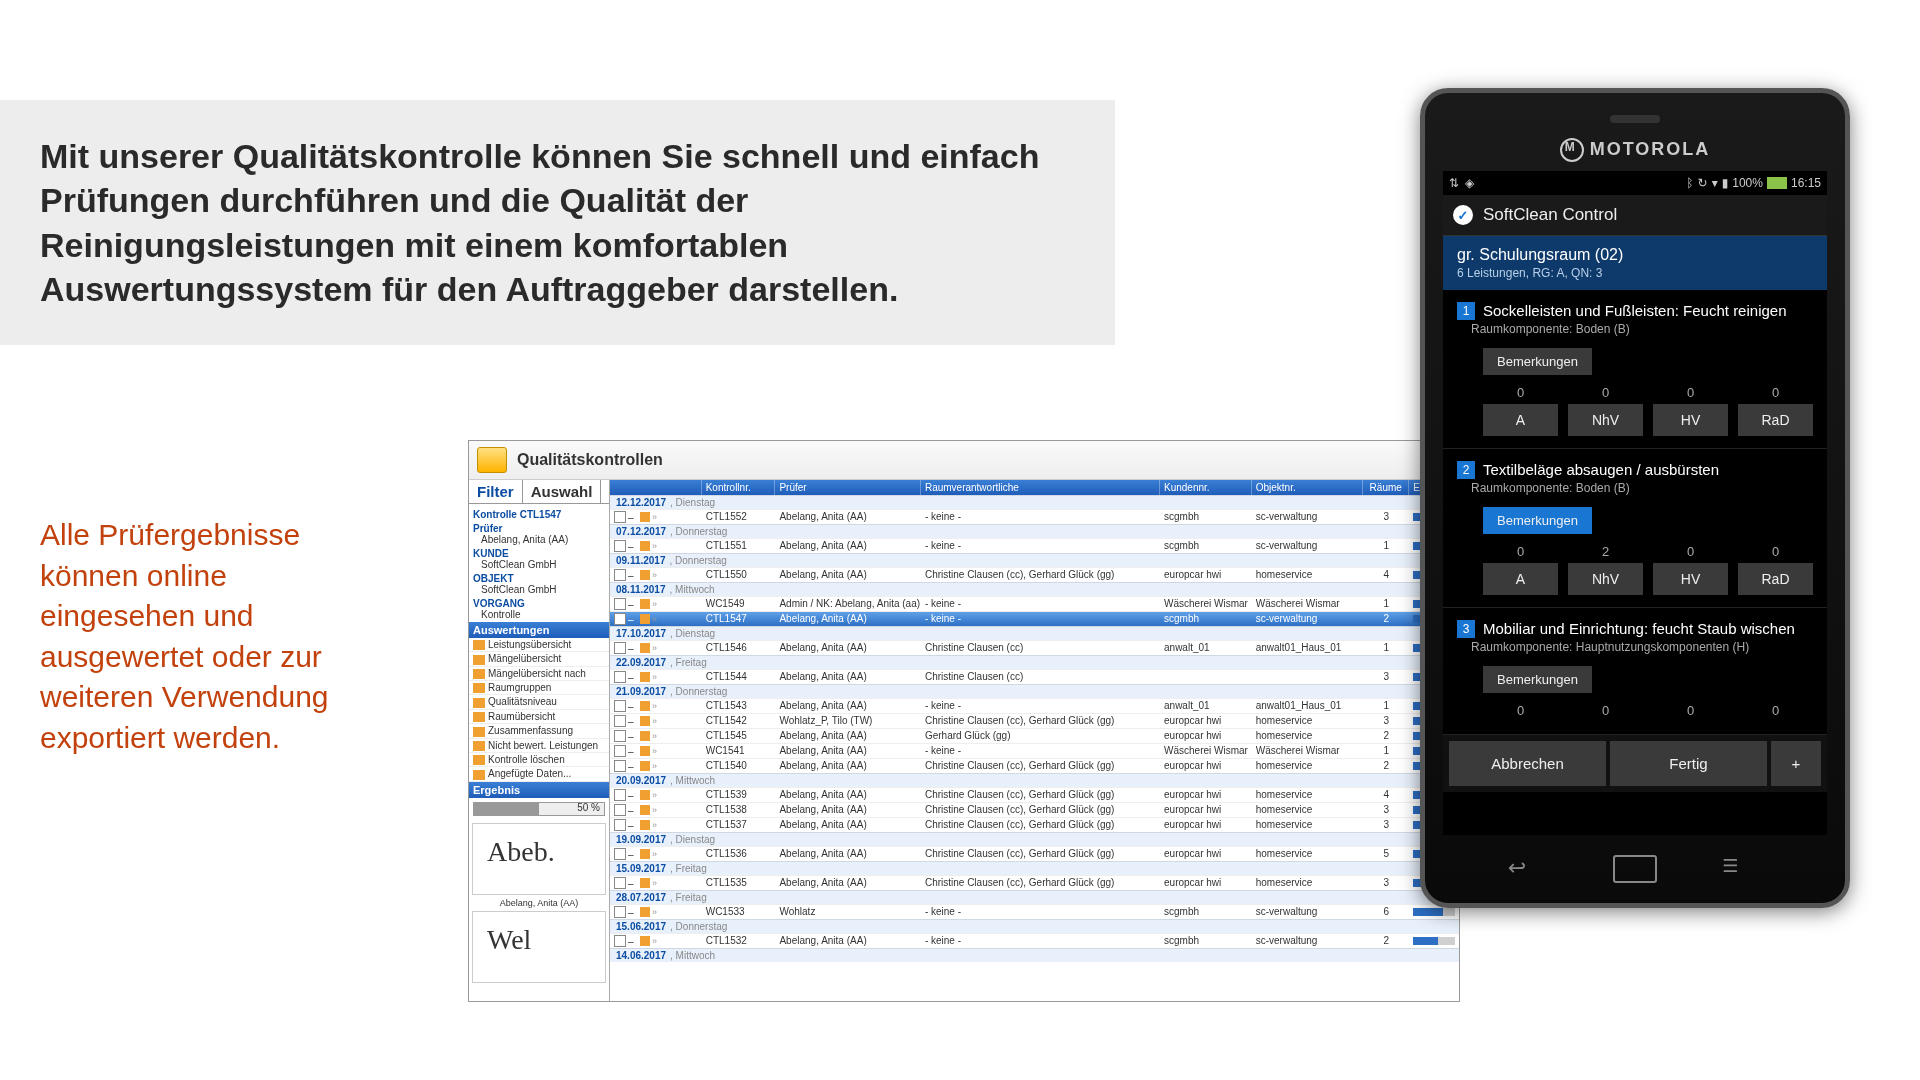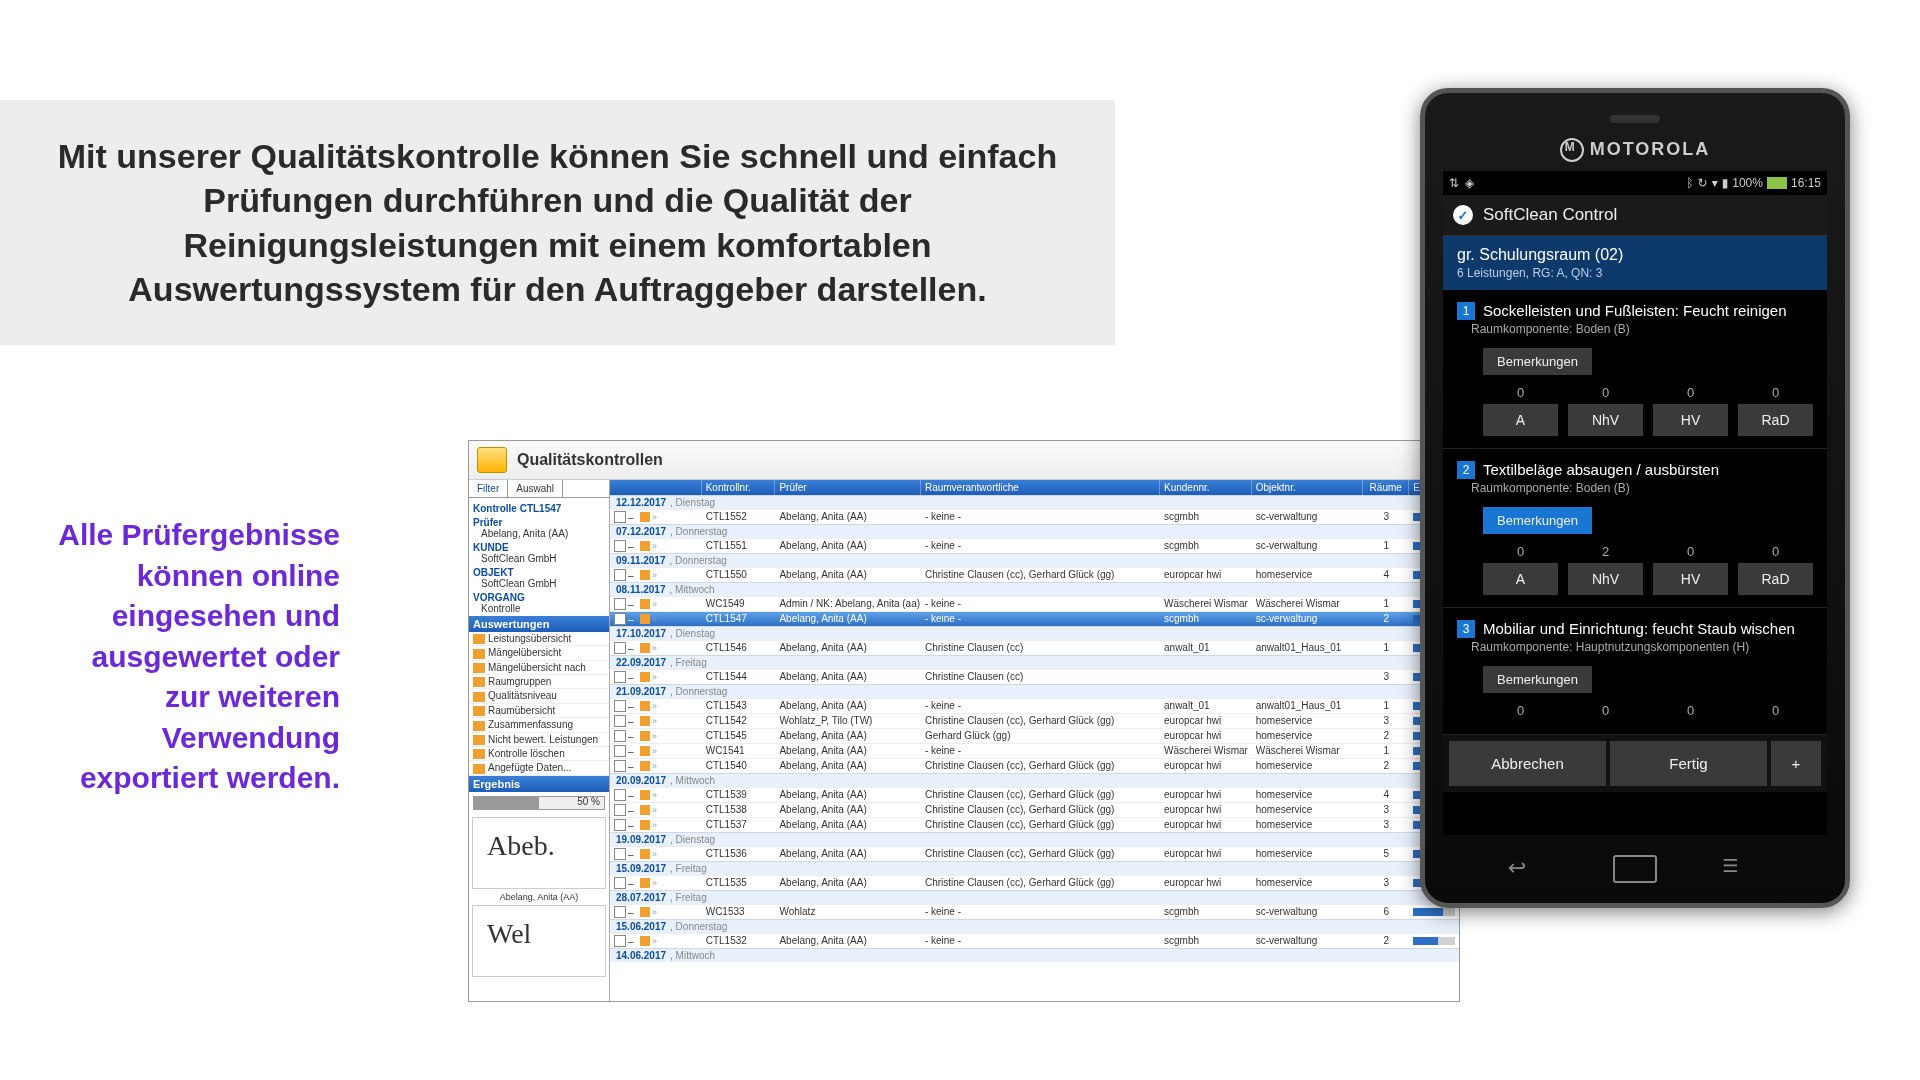--- a/index.html
+++ b/index.html
@@ -1,27 +1,27 @@
 <!DOCTYPE html>
 <html><head>
 <meta charset="utf-8">
 <style>
 html,body{margin:0;padding:0;width:1920px;height:1080px;background:#fff;font-family:Arial,sans-serif;overflow:hidden}
 .page{position:relative;width:1920px;height:1080px}
 .hero-block{position:absolute;left:0;top:100px;width:1115px;height:245px;background:#ededed;padding:15px 40px 15px 40px;box-sizing:border-box;display:flex;align-items:center}
-.hero-text{font-size:34px;font-weight:600;color:#2a2a2a;text-align:center;line-height:1.3;width:100%}
-.side-text{position:absolute;left:40px;top:515px;width:300px;font-size:30px;font-weight:700;color:#6d28d9;text-align:right;line-height:1.35}
+.hero-text{font-size:34px;font-weight:600;color:#2a2a2a;text-align:left;line-height:1.3;width:100%}
+.side-text{position:absolute;left:40px;top:515px;width:300px;font-size:30px;font-weight:400;color:#c2410c;line-height:1.35}
 .app-window{position:absolute;left:468px;top:440px;width:990px;height:560px;border:1px solid #999;background:#fff;font-size:11px;color:#333;overflow:hidden}
 .app-header{display:flex;align-items:center;padding:6px 8px;border-bottom:1px solid #ccc;background:linear-gradient(#fafafa,#eee)}
 .folder-icon{width:28px;height:24px;background:linear-gradient(#ffe082,#ffb300);border-radius:3px;margin-right:10px;border:1px solid #c29100}
 .app-title{font-size:16px;font-weight:bold}
 .app-body{display:flex;height:calc(100% - 38px)}
 .sidebar{width:140px;border-right:1px solid #aaa;display:flex;flex-direction:column}
 .tabs{display:flex;border-bottom:1px solid #999}
-.tab{padding:3px 8px;font-size:10px;border-right:1px solid #999;background:#fff;font-weight:normal;cursor:pointer}
+.tab{padding:3px 8px;font-size:15px;border-right:1px solid #999;background:#fff;font-weight:bold;cursor:pointer}
 .tab.active{color:#0b4da2}
 .sb-section{padding:2px 4px;font-size:10px}
 .sb-hdr{color:#0b4da2;font-weight:bold;margin-top:3px}
 .sb-val{color:#333;margin-left:8px}
 .ausw-hdr{background:linear-gradient(#3a7fd6,#1e5db9);color:#fff;font-weight:bold;padding:2px 4px;font-size:11px}
 .ausw-item{padding:1px 4px;font-size:10px;border-bottom:1px solid #eee;cursor:pointer}
 .ausw-item .ico{display:inline-block;width:12px;height:10px;margin-right:3px;vertical-align:middle}
 .erg-hdr{background:linear-gradient(#3a7fd6,#1e5db9);color:#fff;font-weight:bold;padding:2px 4px;font-size:11px}
 .erg-bar{height:12px;background:#eee;border:1px solid #999;margin:4px;position:relative}
 .erg-fill{position:absolute;left:0;top:0;bottom:0;background:#999}

